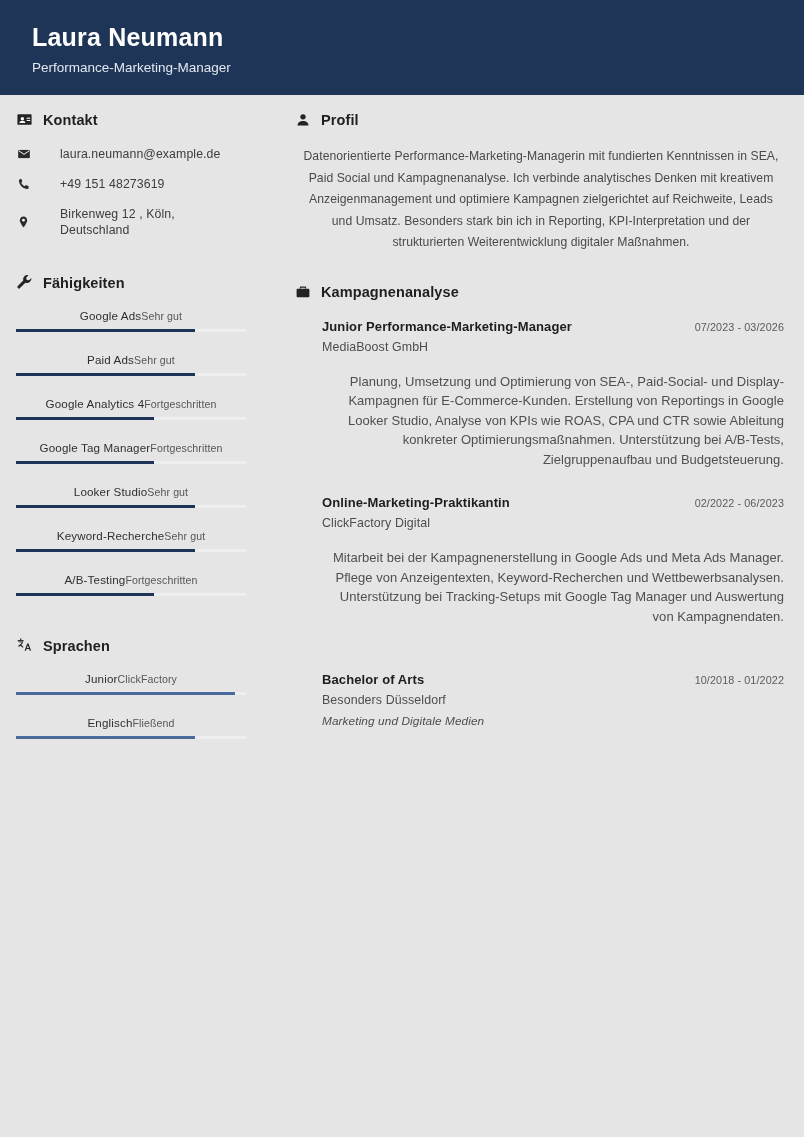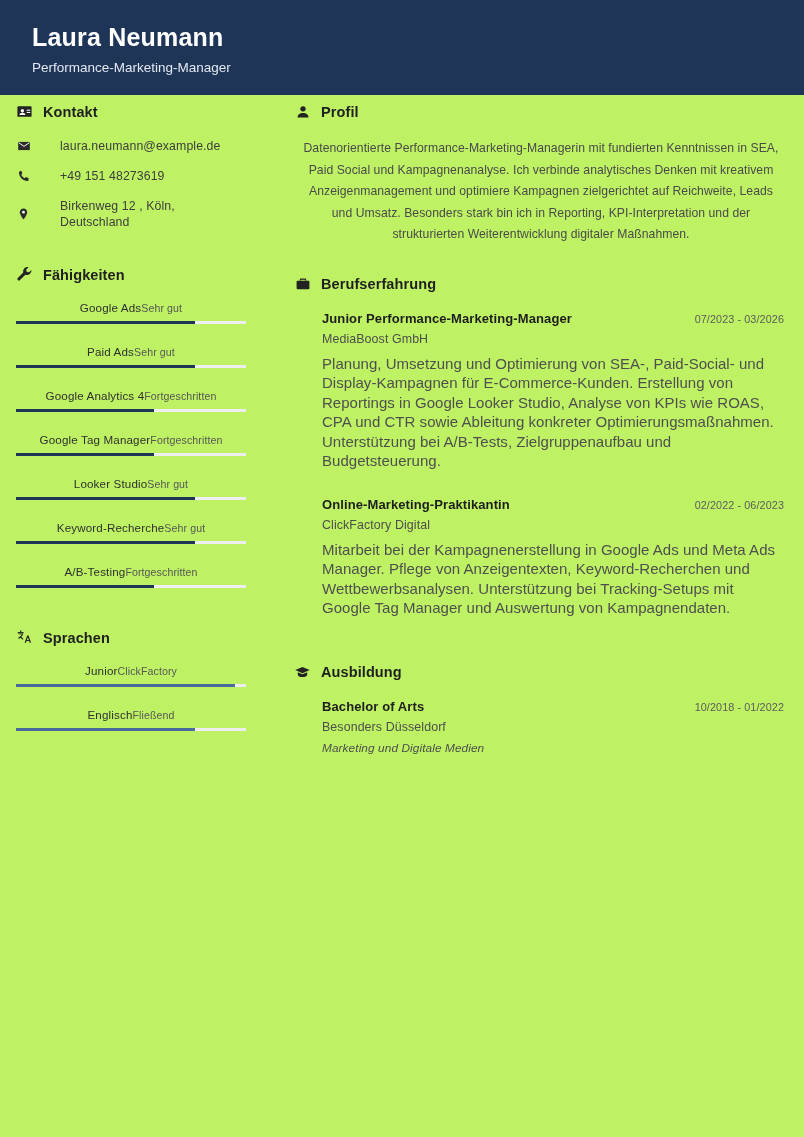--- a/index.html
+++ b/index.html
@@ -9,21 +9,21 @@
     height: 1137px;
     background: #ffffff;
     font-family: "Liberation Sans", sans-serif;
     -webkit-font-smoothing: antialiased;
   }
 
   .page {
     position: relative;
     width: 804px;
     height: 1137px;
-    background: #bef264;
+    background: #e5e5e5;
     overflow: hidden;
   }
 
   
   .banner {
     height: 95px;
     background: #1e3557;
     padding: 22px 0 0 32px;
   }
   .banner-name {
@@ -38,21 +38,21 @@
     font-size: 13.5px;
     font-weight: normal;
     line-height: 20px;
     margin-top: 6px;
   }
 
   
   .body-cols {
     display: flex;
     align-items: flex-start;
-    padding-top: 8px;
+    padding-top: 16px;
   }
   .col-left {
     width: 262px;
     flex: 0 0 262px;
     padding: 0 16px 0 16px;
   }
   .col-right {
     flex: 1 1 auto;
     padding: 0 20px 0 32px;
   }
@@ -181,26 +181,27 @@
     letter-spacing: 0.1px;
   }
   .entry-field {
     font-size: 11.8px;
     font-style: italic;
     color: #4d4d4d;
     margin-top: 7px;
     letter-spacing: 0.1px;
   }
   .entry-desc {
-    font-size: 15px;
+    font-size: 13px;
     line-height: 19.5px;
     color: #4f4f4f;
-    margin-top: 8px;
+    margin-top: 18px;
     max-width: 462px;
     letter-spacing: 0.03px;
+    text-align: right;
   }
 
   .sec-spacer-xl { height: 24px; }
   .sec-spacer-lg { height: 40px; }
 </style>
 </head>
 <body>
 
 <div class="page">
 
@@ -407,21 +408,21 @@
       <div class="sec-spacer-xl"></div>
 
       <div class="section">
         <div class="section-head">
           <span class="ico">
             <svg width="16" height="16" viewBox="0 0 24 24" fill="currentColor">
               <path d="M9 3.6h6c1 0 1.8.8 1.8 1.8v1.3h-1.9V5.5H9.1v1.2H7.2V5.4c0-1 .8-1.8 1.8-1.8z"></path>
               <rect x="2.4" y="7.1" width="19.2" height="12.6" rx="1.4"></rect>
             </svg>
           </span>
-          <span class="section-title">Berufserfahrung</span>
+          <span class="section-title">Kampagnenanalyse</span>
         </div>
 
         <div class="entries">
           <div class="entry">
             <div class="entry-head">
               <span class="entry-title">Junior Performance-Marketing-Manager</span>
               <span class="entry-dates">07/2023 - 03/2026</span>
             </div>
             <div class="entry-org">MediaBoost GmbH</div>
             <div class="entry-desc">Planung, Umsetzung und Optimierung von SEA-, Paid-Social- und Display-Kampagnen für E-Commerce-Kunden. Erstellung von Reportings in Google Looker Studio, Analyse von KPIs wie ROAS, CPA und CTR sowie Ableitung konkreter Optimierungsmaßnahmen. Unterstützung bei A/B-Tests, Zielgruppenaufbau und Budgetsteuerung.</div>
@@ -434,29 +435,20 @@
             </div>
             <div class="entry-org">ClickFactory Digital</div>
             <div class="entry-desc">Mitarbeit bei der Kampagnenerstellung in Google Ads und Meta Ads Manager. Pflege von Anzeigentexten, Keyword-Recherchen und Wettbewerbsanalysen. Unterstützung bei Tracking-Setups mit Google Tag Manager und Auswertung von Kampagnendaten.</div>
           </div>
         </div>
       </div>
 
       <div class="sec-spacer-lg"></div>
 
       <div class="section">
-        <div class="section-head">
-          <span class="ico">
-            <svg width="17" height="17" viewBox="0 0 24 24" fill="currentColor">
-              <path d="M12 4.2 1.8 8.6 12 13l10.2-4.4z"></path>
-              <path d="M5.4 11.6v3.8c0 1.7 3 3.1 6.6 3.1s6.6-1.4 6.6-3.1v-3.8L12 14.4z"></path>
-            </svg>
-          </span>
-          <span class="section-title">Ausbildung</span>
-        </div>
 
         <div class="entries">
           <div class="entry">
             <div class="entry-head">
               <span class="entry-title">Bachelor of Arts</span>
               <span class="entry-dates">10/2018 - 01/2022</span>
             </div>
             <div class="entry-org">Besonders Düsseldorf</div>
             <div class="entry-field">Marketing und Digitale Medien</div>
           </div>

